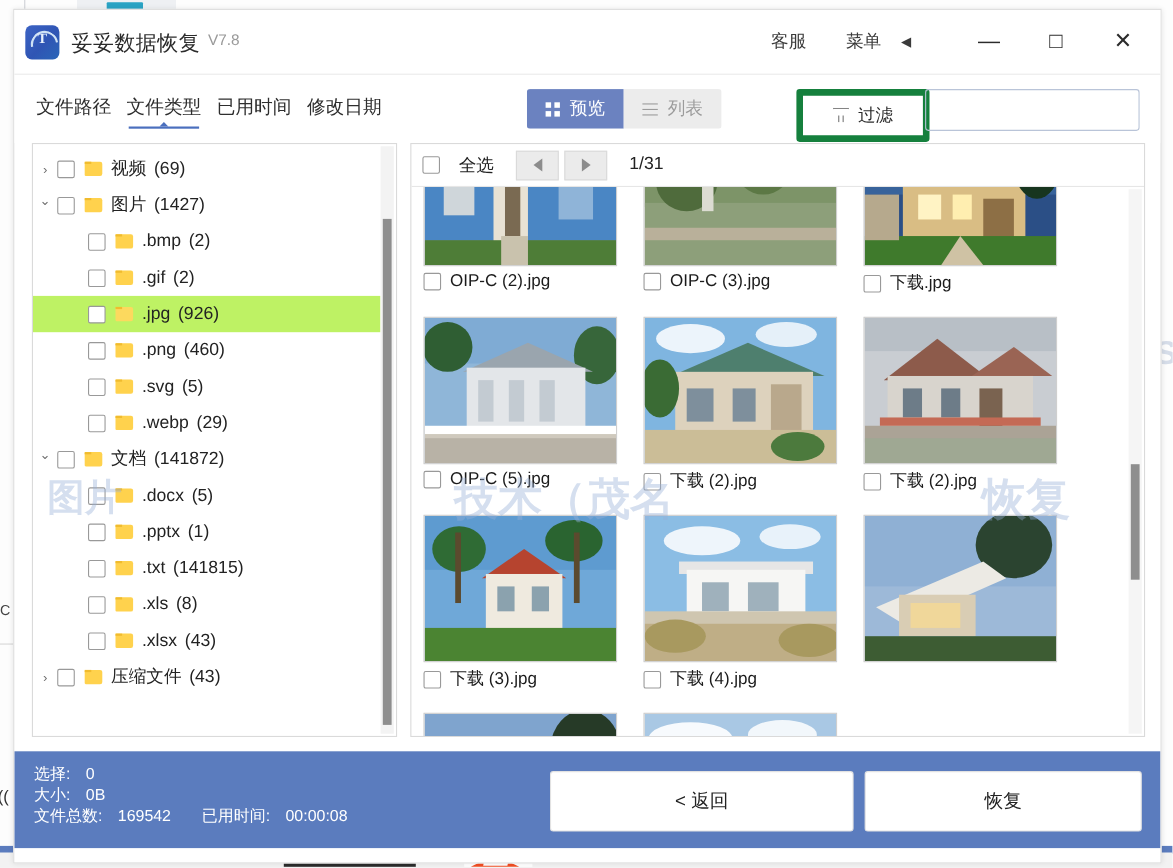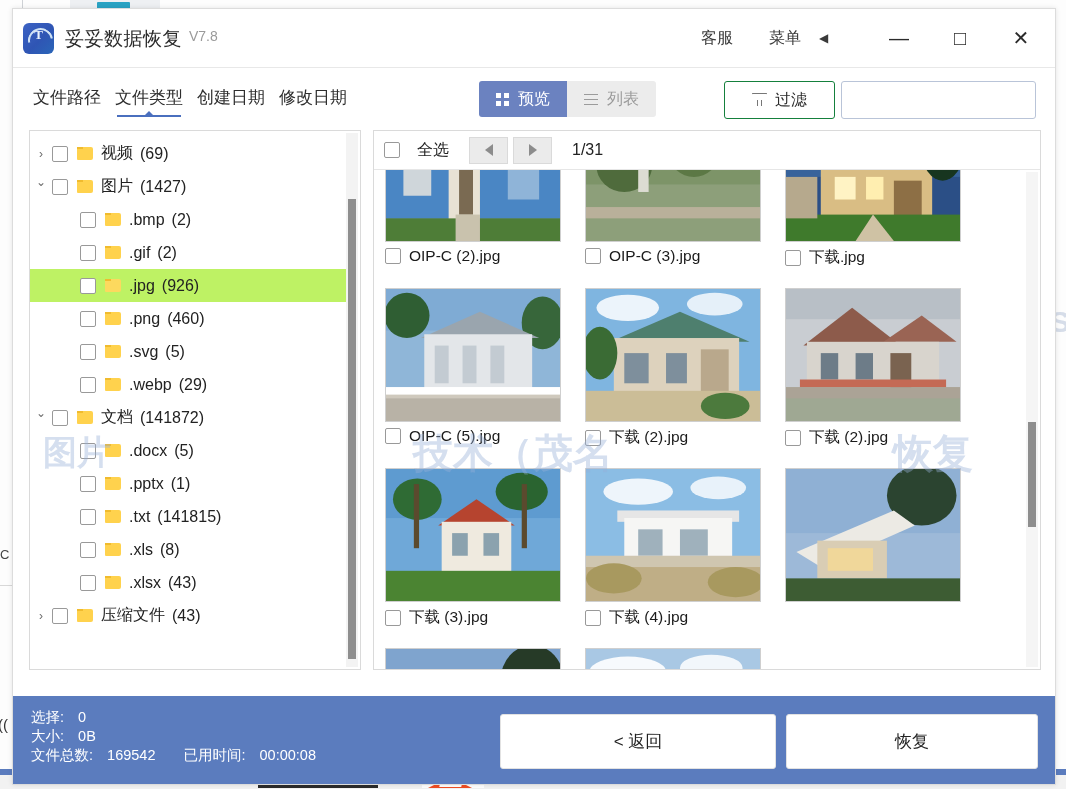--- a/index.html
+++ b/index.html
@@ -66,21 +66,21 @@
   .seg-item.on{background:#6b82c0;color:#fff;}
   .seg-item.off{background:#ececec;color:#9b9b9b;justify-content:center;}
   .ico-grid{display:inline-block;width:13px;height:13px;position:relative;}
   .ico-grid i{position:absolute;width:5px;height:5px;background:currentColor;}
   .ico-grid i:nth-child(1){left:0;top:0}.ico-grid i:nth-child(2){left:8px;top:0}
   .ico-grid i:nth-child(3){left:0;top:8px}.ico-grid i:nth-child(4){left:8px;top:8px}
   .ico-list{display:inline-block;width:14px;height:11px;position:relative;}
   .ico-list i{position:absolute;left:0;width:14px;height:1.5px;background:currentColor;}
   .ico-list i:nth-child(1){top:0}.ico-list i:nth-child(2){top:5px}.ico-list i:nth-child(3){top:10px}
 
-  .filter-btn{position:absolute;left:711px;top:13px;width:109px;height:36px;border:1px solid #15803d;border-radius:3px;
+  .filter-btn{position:absolute;left:711px;top:13px;width:109px;height:36px;border:6px solid #15803d;border-radius:3px;
     background:#fff;display:flex;align-items:center;justify-content:center;gap:10px;font-size:16px;color:#2b2b2b;cursor:pointer;}
   .ico-funnel{width:13px;height:14px;position:relative;display:inline-block;color:#777;}
   .ico-funnel:before{content:"";position:absolute;left:0;top:0;width:13px;height:7px;border:1.3px solid currentColor;border-bottom:none;
     clip-path:polygon(0 0,100% 0,62% 100%,38% 100%);}
   .ico-funnel:after{content:"";position:absolute;left:5px;top:7px;width:3px;height:6px;border-left:1.3px solid currentColor;border-right:1.3px solid currentColor;}
 
   .searchwrap{position:absolute;left:828px;top:13px;width:193px;height:36px;border:1px solid #b9c4d8;border-radius:3px;display:flex;}
   .search-input{flex:1;border:none;outline:none;padding:0 8px;font-size:15px;font-family:inherit;background:transparent;}
 
   
@@ -123,21 +123,21 @@
   .thumb-box svg{display:block;width:100%;height:100%;}
   .cap{position:absolute;left:3px;top:145px;display:flex;align-items:center;gap:8px;font-size:15.5px;color:#1b1b1b;white-space:nowrap;}
   .cap .cbx{margin-right:0;}
   .grid-sb{position:absolute;right:2px;top:2px;width:12px;bottom:2px;background:#f5f5f5;}
   .grid-sb .thumb{position:absolute;left:2px;width:8px;background:#8e8e8e;}
 
   
   .wm{position:absolute;pointer-events:none;color:rgba(150,175,215,.40);font-weight:bold;white-space:nowrap;}
 
   
-  .footer{position:absolute;left:0;bottom:0;width:1042px;height:88px;background:#5b7cbe;}
+  .footer{position:absolute;left:0;bottom:13px;width:1042px;height:88px;background:#5b7cbe;}
   .fstats{position:absolute;left:18px;top:12px;color:#fff;font-size:14.5px;line-height:19px;}
   .fstats .row2{white-space:nowrap;}
   .fbtn{position:absolute;top:18px;height:53px;background:#fff;border:1px solid #e2e2e2;border-radius:3px;
         display:flex;align-items:center;justify-content:center;font-size:17px;color:#222;cursor:pointer;}
   .fb-back{left:487px;width:274px;}
   .fb-rec{left:773px;width:250px;}
 </style>
 </head>
 <body>
 
@@ -179,21 +179,21 @@
       </div>
     <div class="win-btn wb-close">
         <span>✕</span>
       </div>
   </div>
 
   <div class="toolbar">
     <div class="nav-tabs">
       <div class="nav-tab">文件路径</div>
       <div class="nav-tab active">文件类型</div>
-      <div class="nav-tab">创建日期</div>
+      <div class="nav-tab">已用时间</div>
       <div class="nav-tab">修改日期</div>
     </div>
 
     <div class="seg">
       <div class="seg-item on">
         <span class="ico-grid">
             <i></i>
             <i></i>
             <i></i>
             <i></i>

